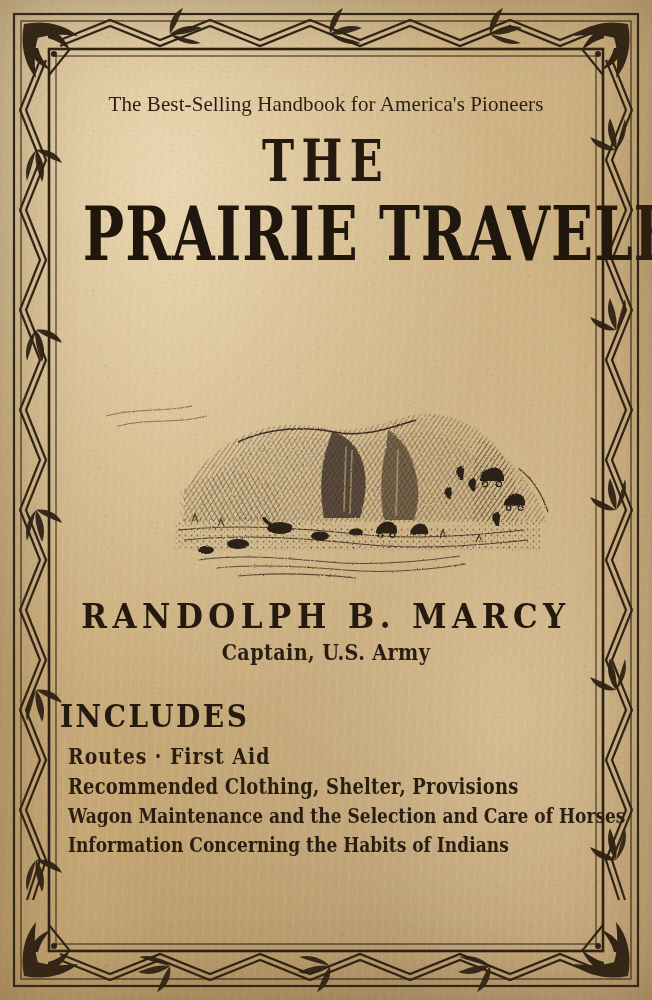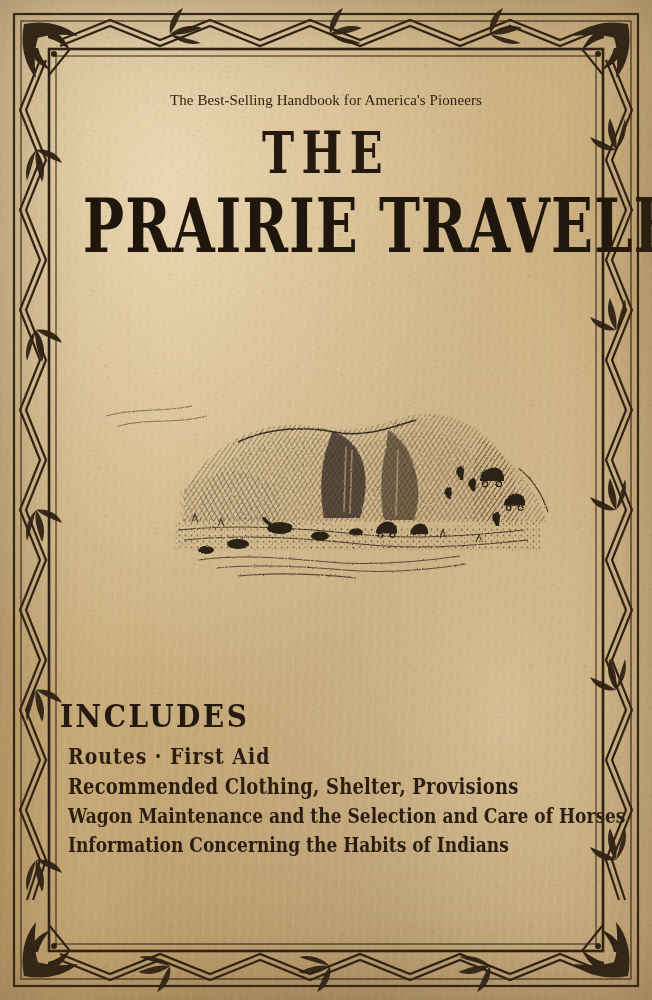--- a/index.html
+++ b/index.html
@@ -68,21 +68,21 @@
     position: absolute;
     left: 70px;
     top: 92px;
     width: 512px;
     text-align: center;
     color: #241a10;
   }
 
   .tagline {
     font-family: "Liberation Serif", serif;
-    font-size: 15px;
+    font-size: 21px;
     letter-spacing: .1px;
     color: #2a1e12;
     margin: 0 0 16px 0;
     white-space: nowrap;
   }
 
   .title-the {
     font-family: "DejaVu Serif", serif;
     font-weight: bold;
     font-size: 47px;
@@ -414,20 +414,24 @@
         <g stroke="#2a2017" stroke-width="1.2" fill="none" opacity=".85">
           <path d="M104,150 l3,-8 l3,8"></path>
           <path d="M130,154 l3,-7 l3,7"></path>
           <path d="M352,166 l3,-8 l3,8"></path>
           <path d="M388,170 l3,-7 l3,7"></path>
         </g>
       </g>
     </svg>
   </div>
 
+  <div class="author-block">
+    <div class="author-name">RANDOLPH B. MARCY</div>
+    <div class="author-rank">Captain, U.S. Army</div>
+  </div>
 
   <div class="includes-block">
     <div class="includes-head">INCLUDES</div>
     <div class="includes-line l0">Routes  ·  First Aid</div>
     <div class="includes-line l1">Recommended Clothing, Shelter, Provisions</div>
     <div class="includes-line l2">Wagon Maintenance and the Selection and Care of Horses</div>
     <div class="includes-line l3">Information Concerning the Habits of Indians</div>
   </div>
 
   <div class="vignette"></div>

